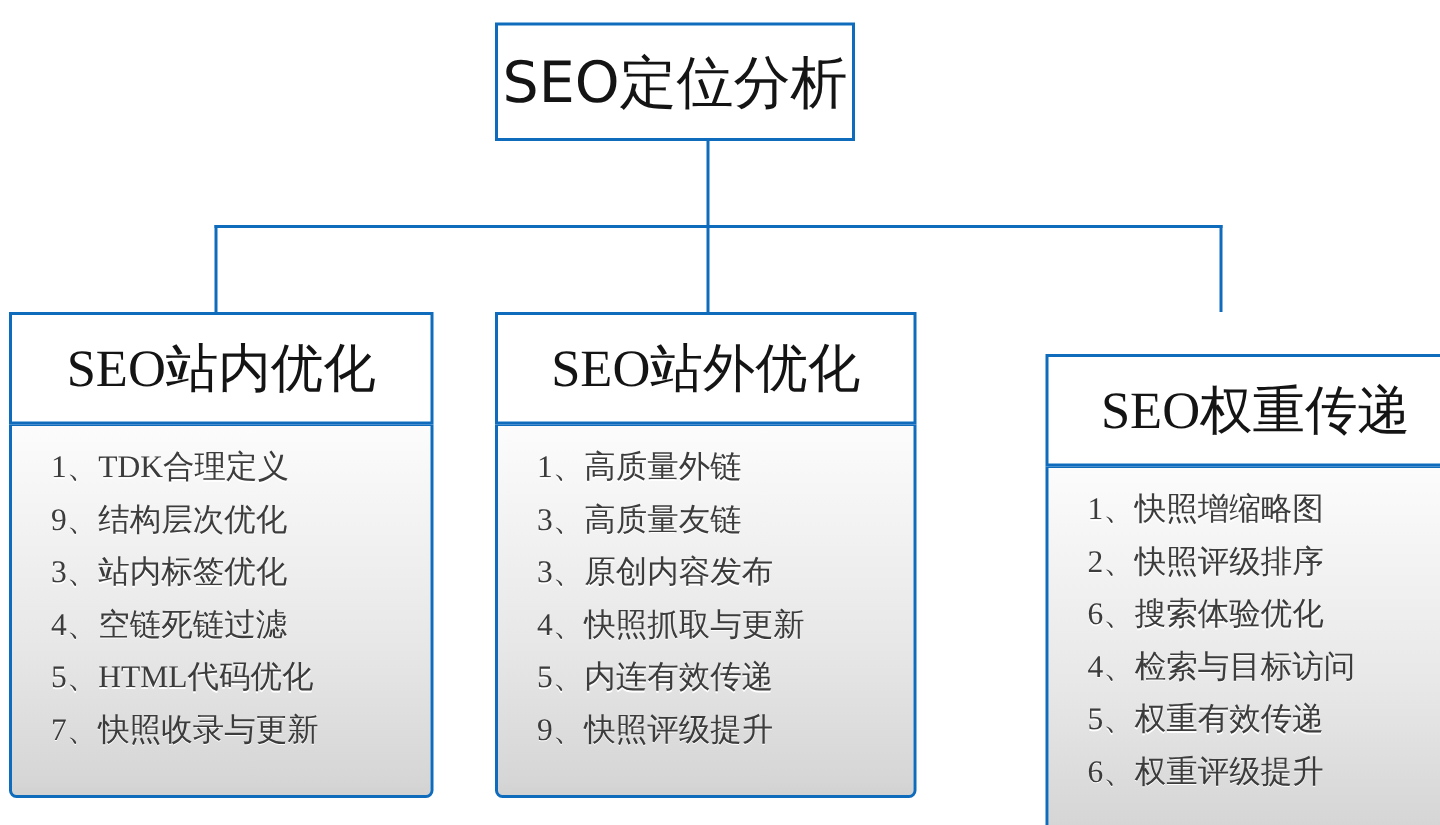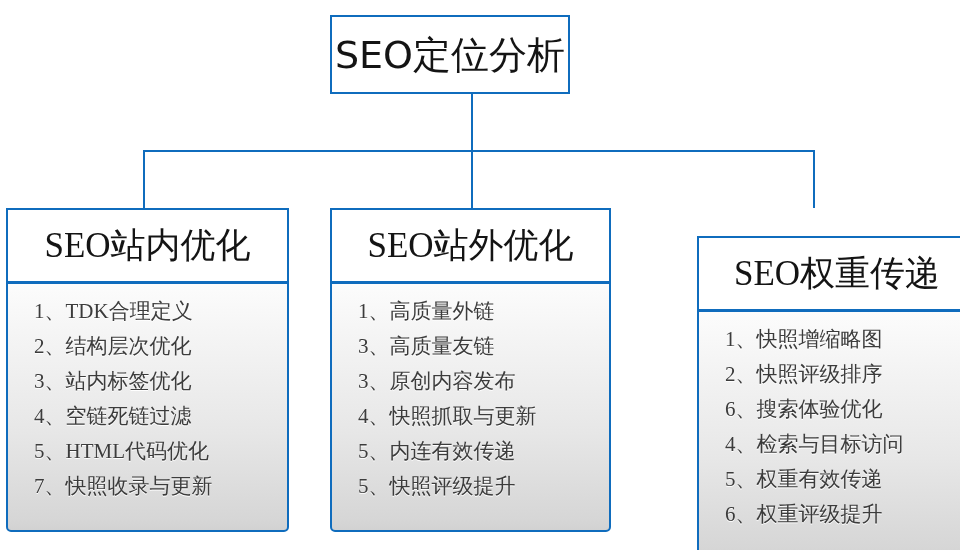--- a/index.html
+++ b/index.html
@@ -120,41 +120,41 @@
   <div class="conn conn-v" id="conn-drop-mid"></div>
   <div class="conn conn-v" id="conn-drop-right"></div>
 
   <div class="col" id="col-0">
     <div class="col-head">
       <span class="node-title">SEO站内优化</span>
     </div>
     <div class="col-body">
       <ul>
         <li>1、TDK合理定义</li>
-        <li>2、结构层次优化</li>
+        <li>9、结构层次优化</li>
         <li>3、站内标签优化</li>
         <li>4、空链死链过滤</li>
         <li>5、HTML代码优化</li>
         <li>7、快照收录与更新</li>
       </ul>
     </div>
   </div>
 
   <div class="col" id="col-1">
     <div class="col-head">
       <span class="node-title">SEO站外优化</span>
     </div>
     <div class="col-body">
       <ul>
         <li>1、高质量外链</li>
         <li>3、高质量友链</li>
         <li>3、原创内容发布</li>
         <li>4、快照抓取与更新</li>
         <li>5、内连有效传递</li>
-        <li>5、快照评级提升</li>
+        <li>9、快照评级提升</li>
       </ul>
     </div>
   </div>
 
   <div class="col" id="col-2">
     <div class="col-head">
       <span class="node-title">SEO权重传递</span>
     </div>
     <div class="col-body">
       <ul>

